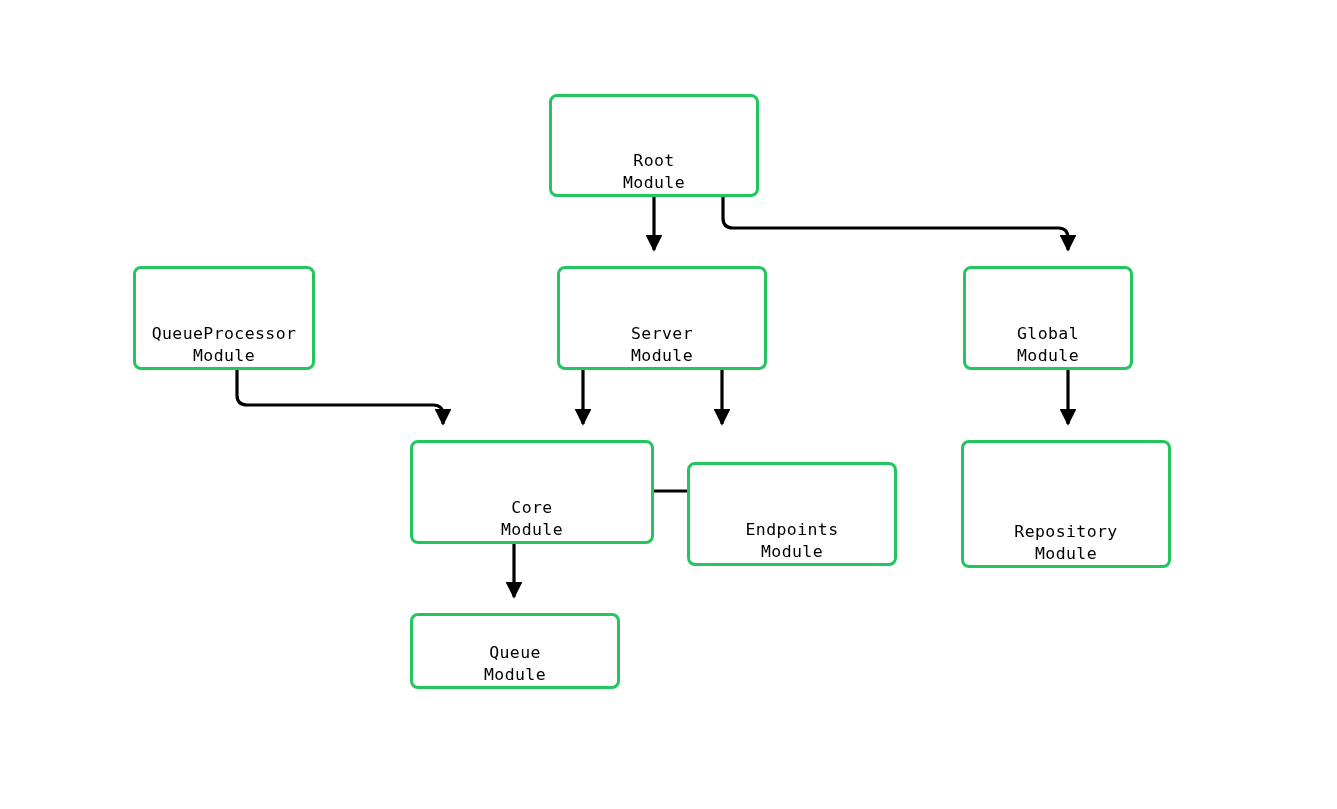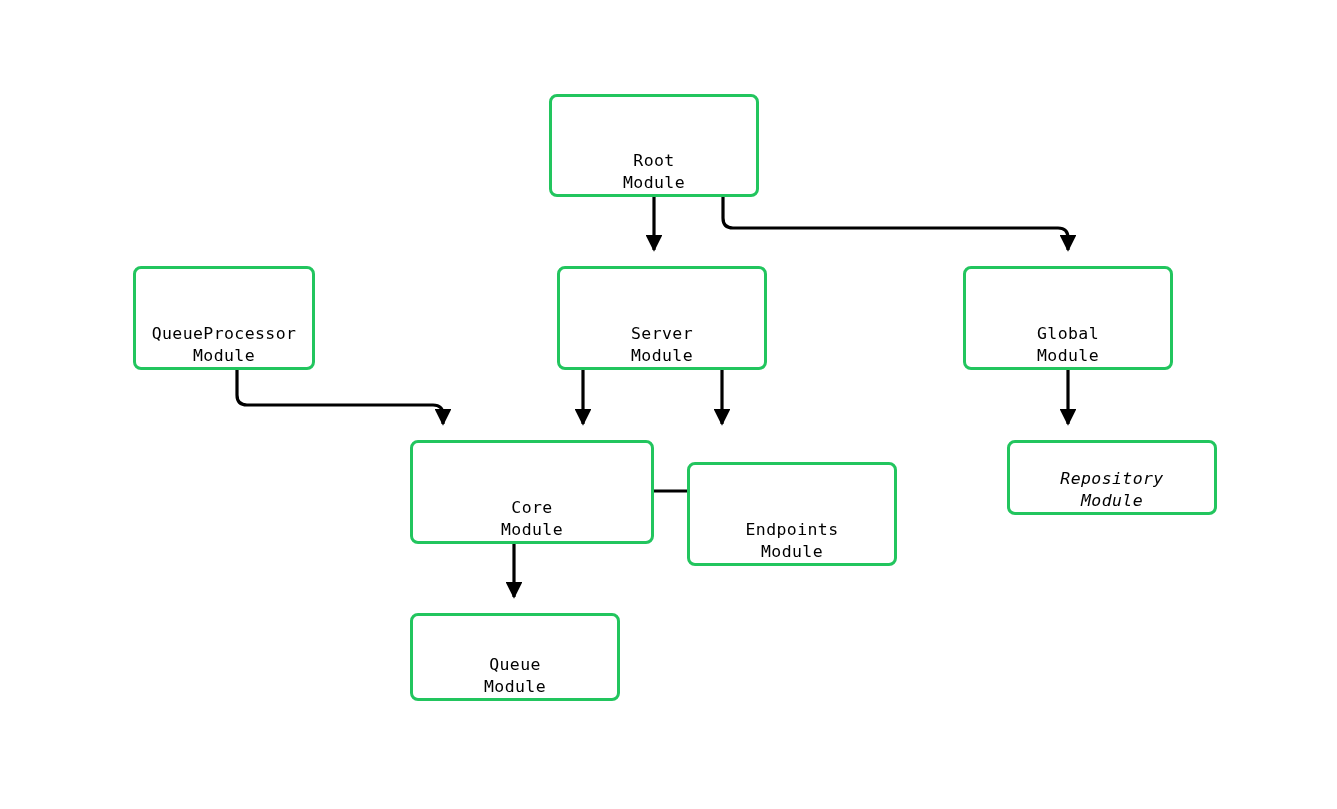--- a/index.html
+++ b/index.html
@@ -81,38 +81,38 @@
   <div class="node" style="left:133px; top:266px; width:182px; height:104px;">
     <div class="node-label">QueueProcessor</div>
     <div class="node-label">Module</div>
   </div>
 
   <div class="node" style="left:549px; top:266px; width:210px; height:104px;margin-left:8px;">
     <div class="node-label">Server</div>
     <div class="node-label">Module</div>
   </div>
 
-  <div class="node" style="left:963px; top:266px; width:210px; height:104px;">
+  <div class="node" style="left:963px; top:266px; width:170px; height:104px;">
     <div class="node-label">Global</div>
     <div class="node-label">Module</div>
   </div>
 
   <div class="node" style="left:410px; top:440px; width:244px; height:104px;">
     <div class="node-label">Core</div>
     <div class="node-label">Module</div>
   </div>
 
   <div class="node" style="left:687px; top:440px; width:210px; height:104px;margin-top:22px;">
     <div class="node-label">Endpoints</div>
     <div class="node-label">Module</div>
   </div>
 
-  <div class="node" style="left:1007px; top:440px; width:210px; height:75px;font-style:italic;">
+  <div class="node" style="left:961px; top:440px; width:210px; height:128px;">
     <div class="node-label">Repository</div>
     <div class="node-label">Module</div>
   </div>
 
-  <div class="node" style="left:410px; top:613px; width:210px; height:88px;">
+  <div class="node" style="left:410px; top:613px; width:210px; height:76px;">
     <div class="node-label">Queue</div>
     <div class="node-label">Module</div>
   </div>
 
 </div>
 
 </body></html>

